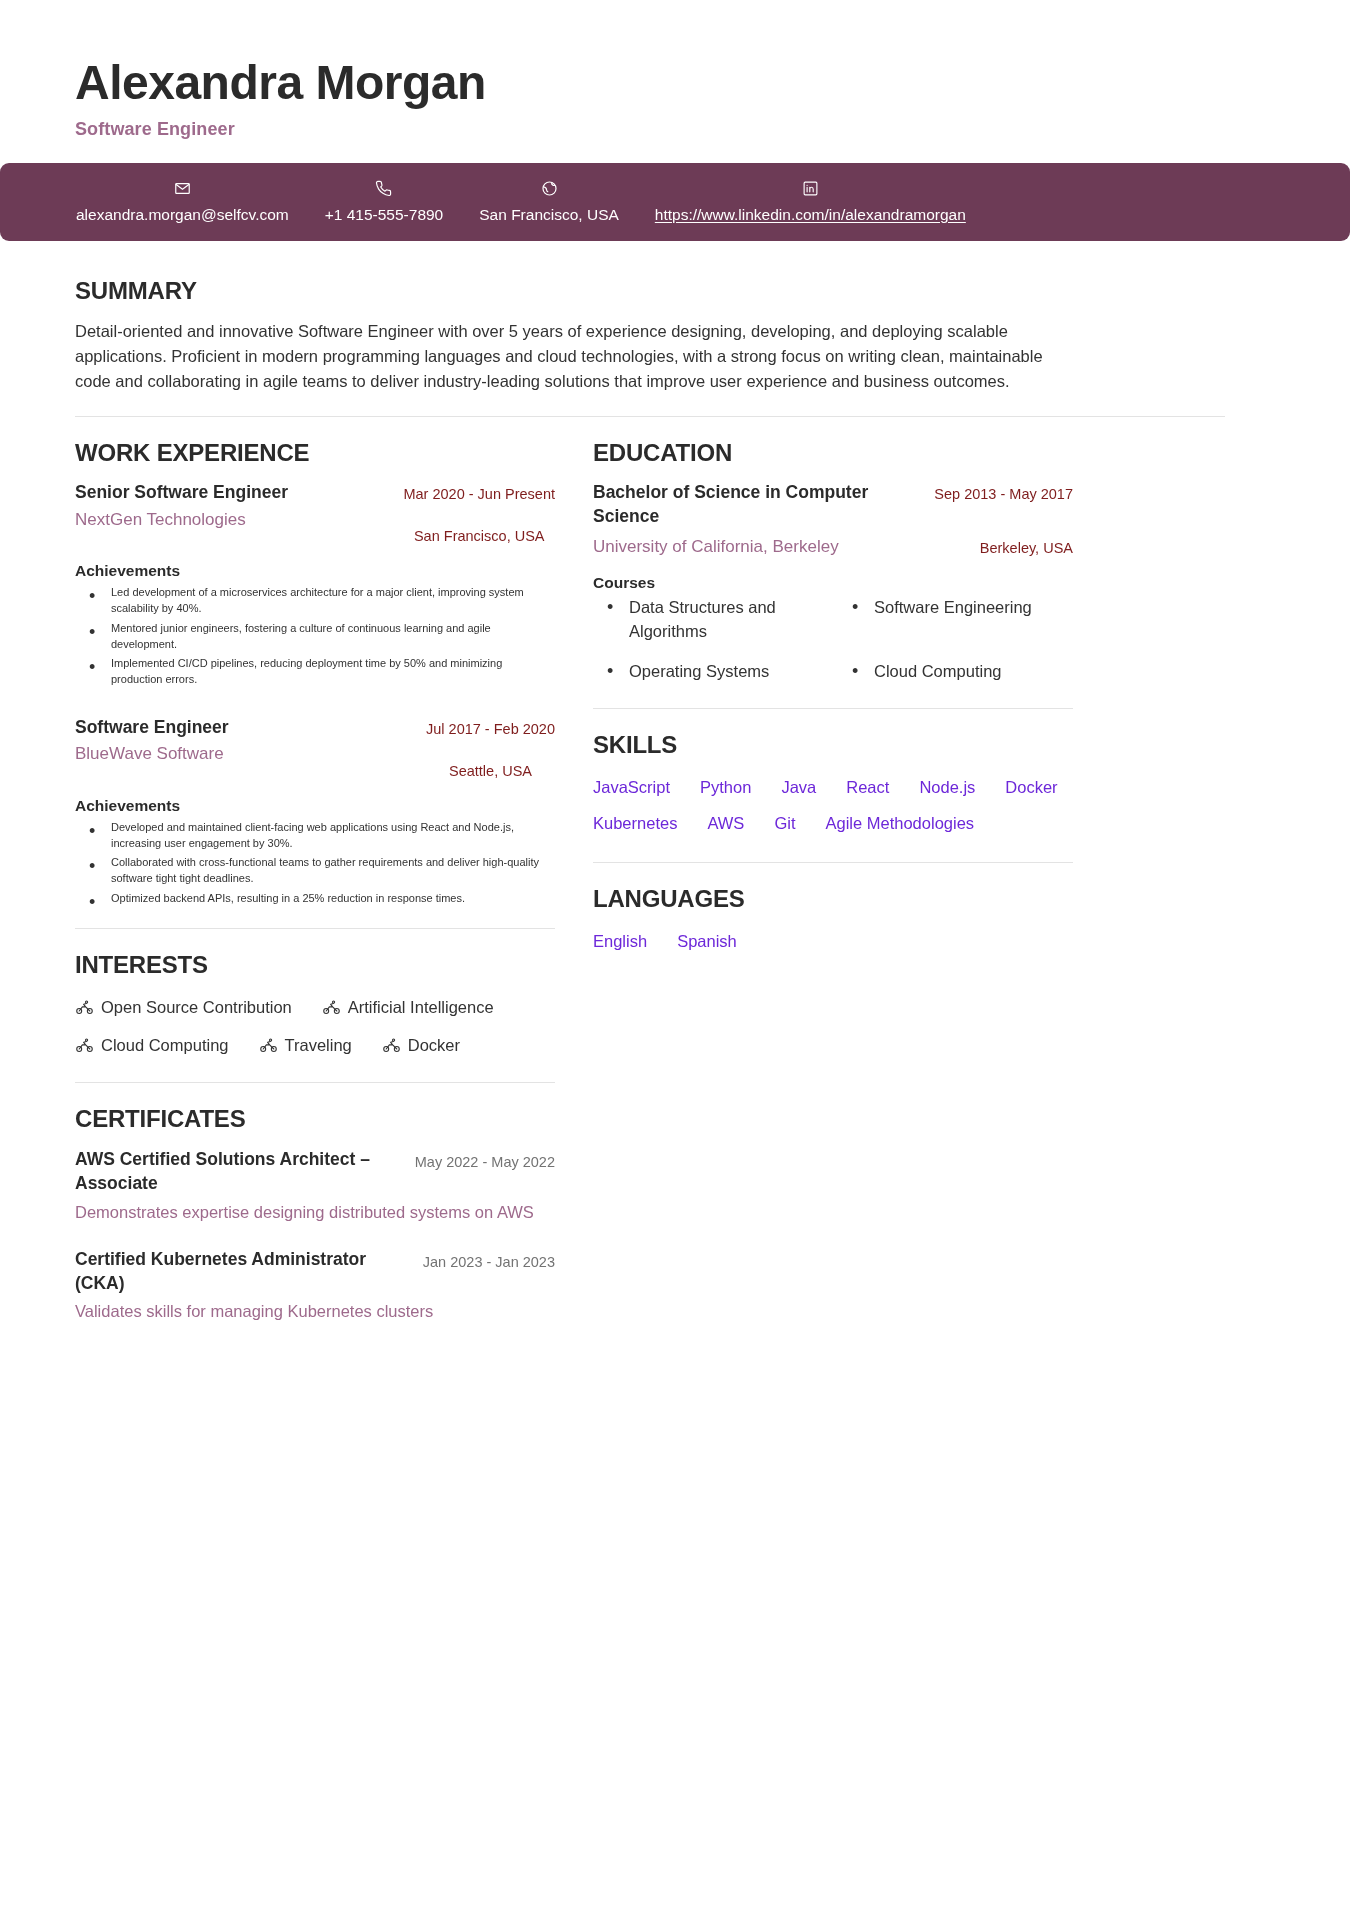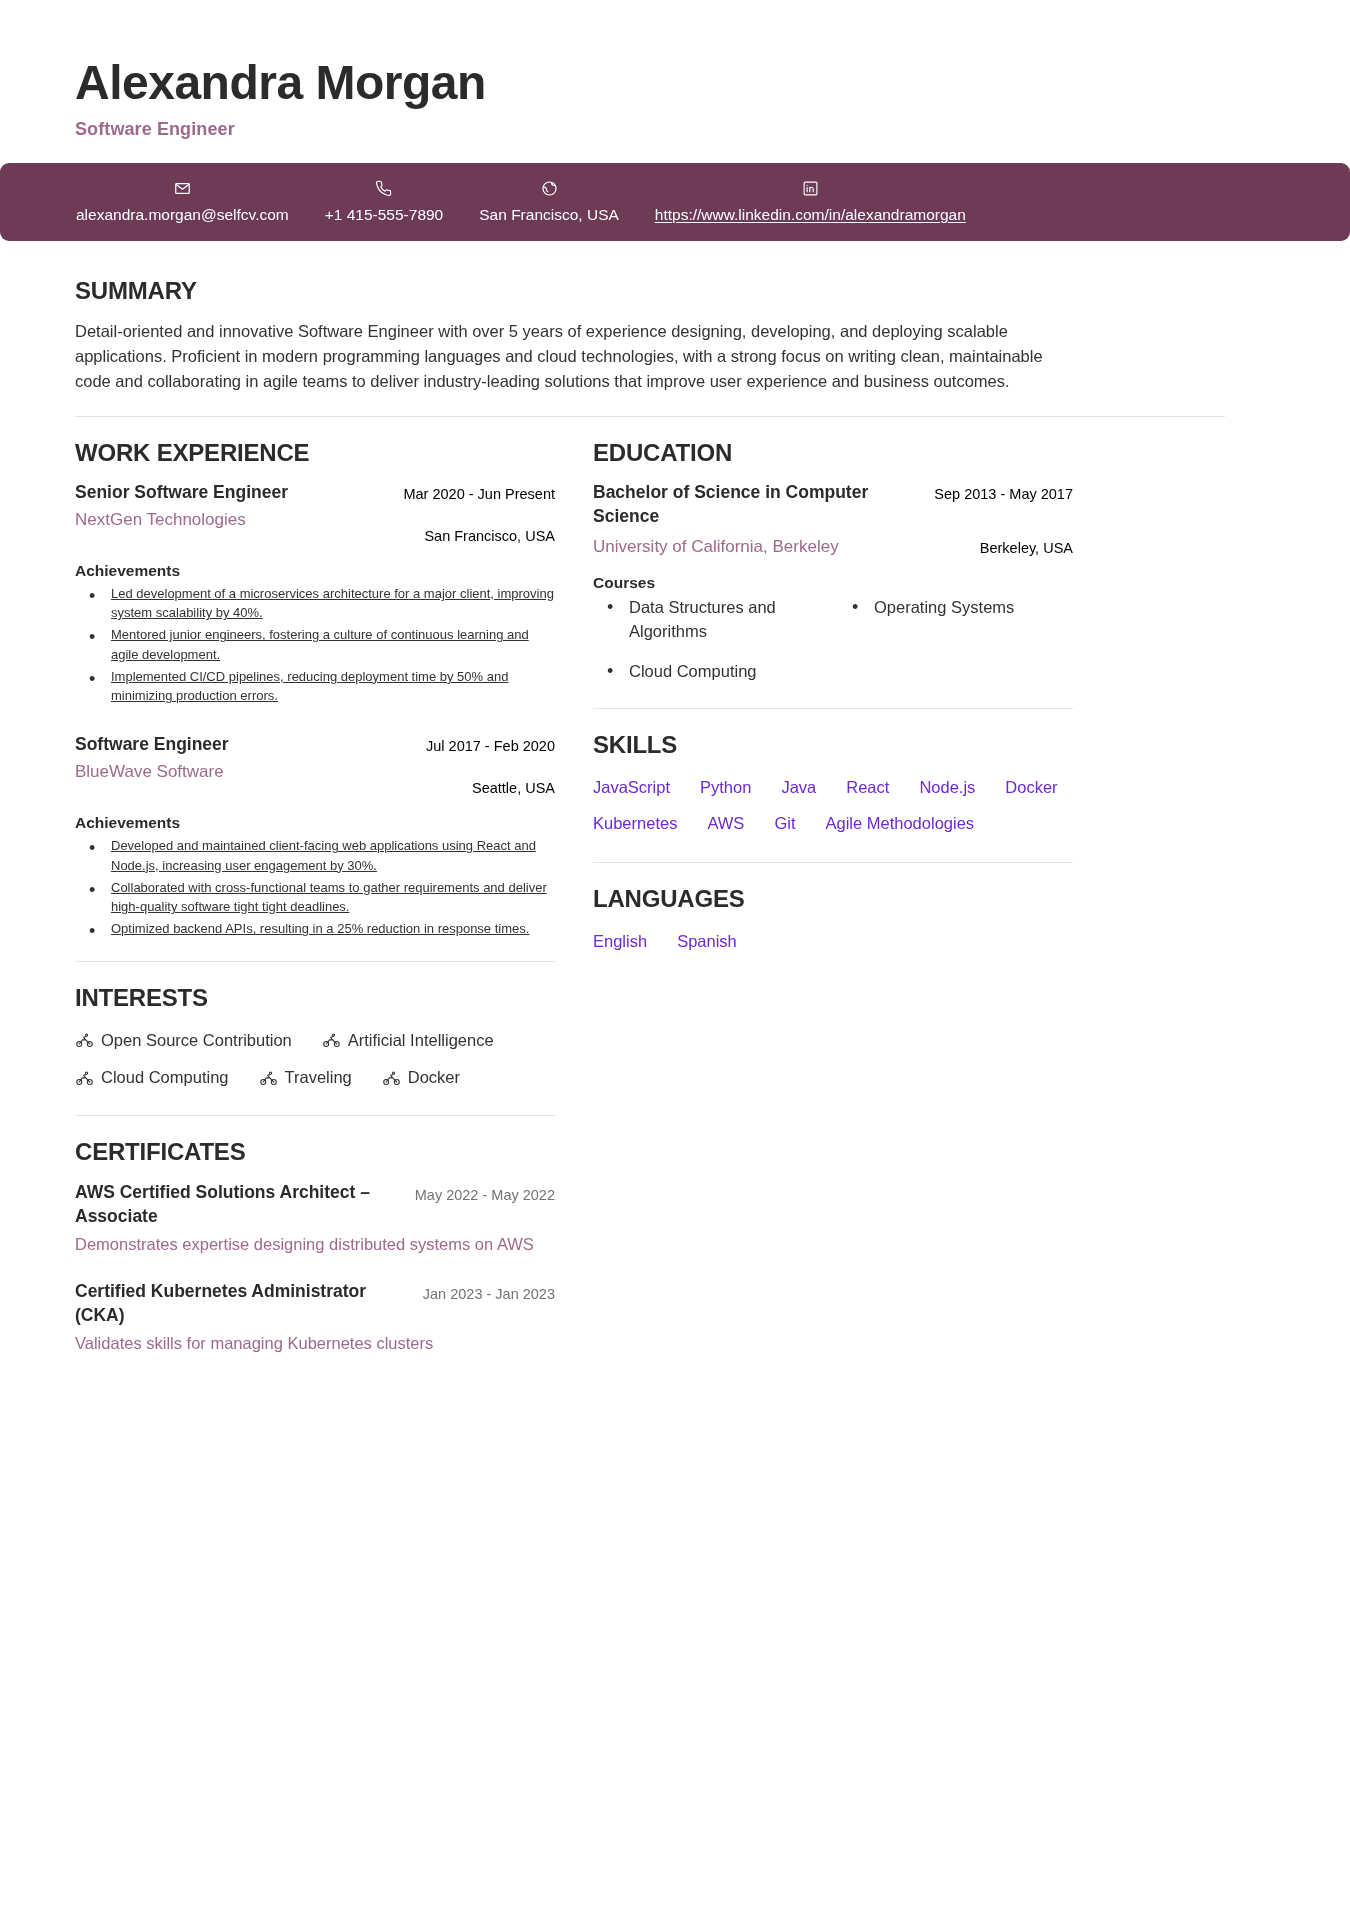--- a/index.html
+++ b/index.html
@@ -134,45 +134,45 @@
     line-height: 1.35;
   }
   .entry-org {
     font-size: 17px;
     color: #9e6a8c;
     margin-top: 4px;
     line-height: 1.35;
   }
   .entry-date, .entry-loc {
     font-size: 14.5px;
-    color: #000000;
+    color: #7f1d1d;
     line-height: 1.45;
     white-space: nowrap;
+    text-align: center;
   }
   .entry-loc { margin-top: 21px; }
   .sub-label {
     font-size: 15.5px;
     font-weight: 700;
     color: #2b2b2b;
     margin-top: 15px;
     margin-bottom: 4px;
   }
   ul.bullets {
     list-style: none;
     margin: 0 0 0 6px;
     padding: 0;
   }
   ul.bullets li {
     position: relative;
     padding-left: 30px;
-    font-size: 13px;
+    font-size: 11px;
     line-height: 1.48;
     color: #333333;
     margin-bottom: 3px;
-    text-decoration: underline;
   }
   ul.bullets li::before {
     content: "\2022";
     position: absolute;
     left: 8px;
     top: -1px;
     font-size: 18px;
     color: #333333;
   }
   .entry-spacer { height: 20px; }
@@ -491,20 +491,21 @@
                 <div class="entry-org">University of California, Berkeley</div>
               </div>
               <div class="entry-right" style="padding-top:6px;">
                 <div class="entry-date">Berkeley, USA</div>
               </div>
             </div>
 
             <div class="sub-label">Courses</div>
             <div class="courses-grid">
               <div class="course-item">Data Structures and Algorithms</div>
+              <div class="course-item">Software Engineering</div>
               <div class="course-item">Operating Systems</div>
               <div class="course-item">Cloud Computing</div>
             </div>
           </div>
         </div>
 
         <div class="right-divider"></div>
 
         <div class="section-block">
           <div class="section-title">SKILLS</div>

